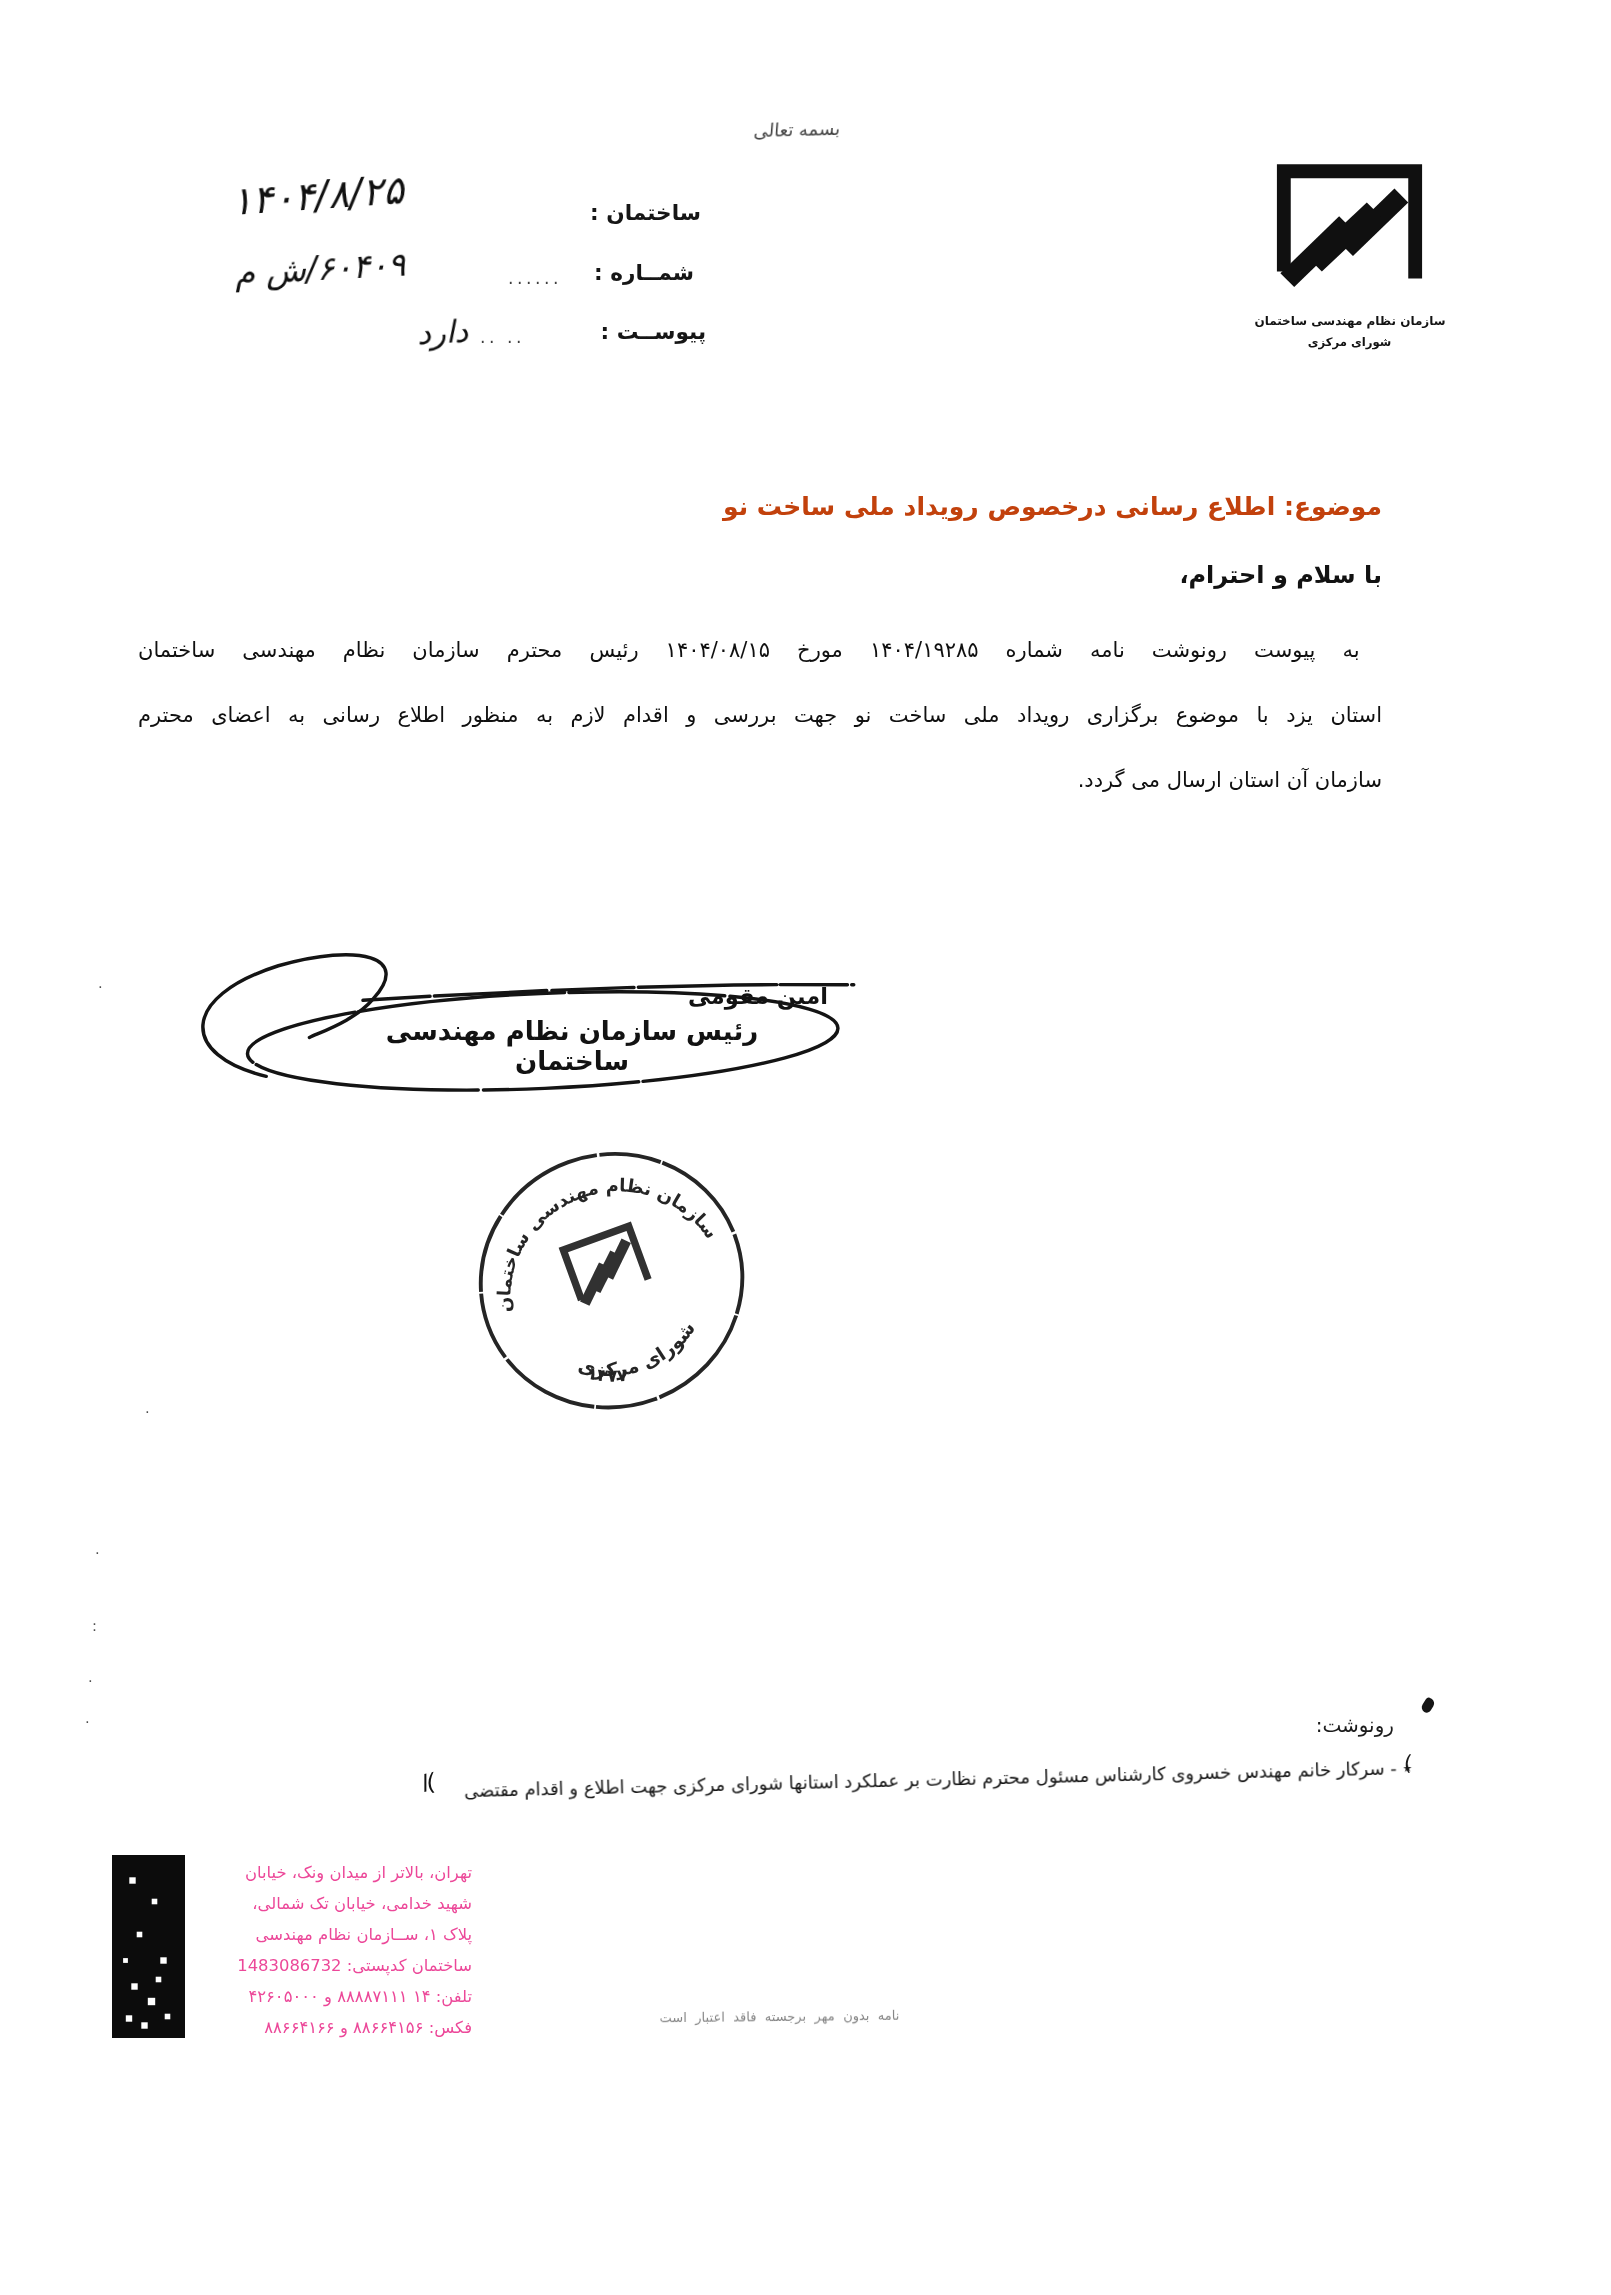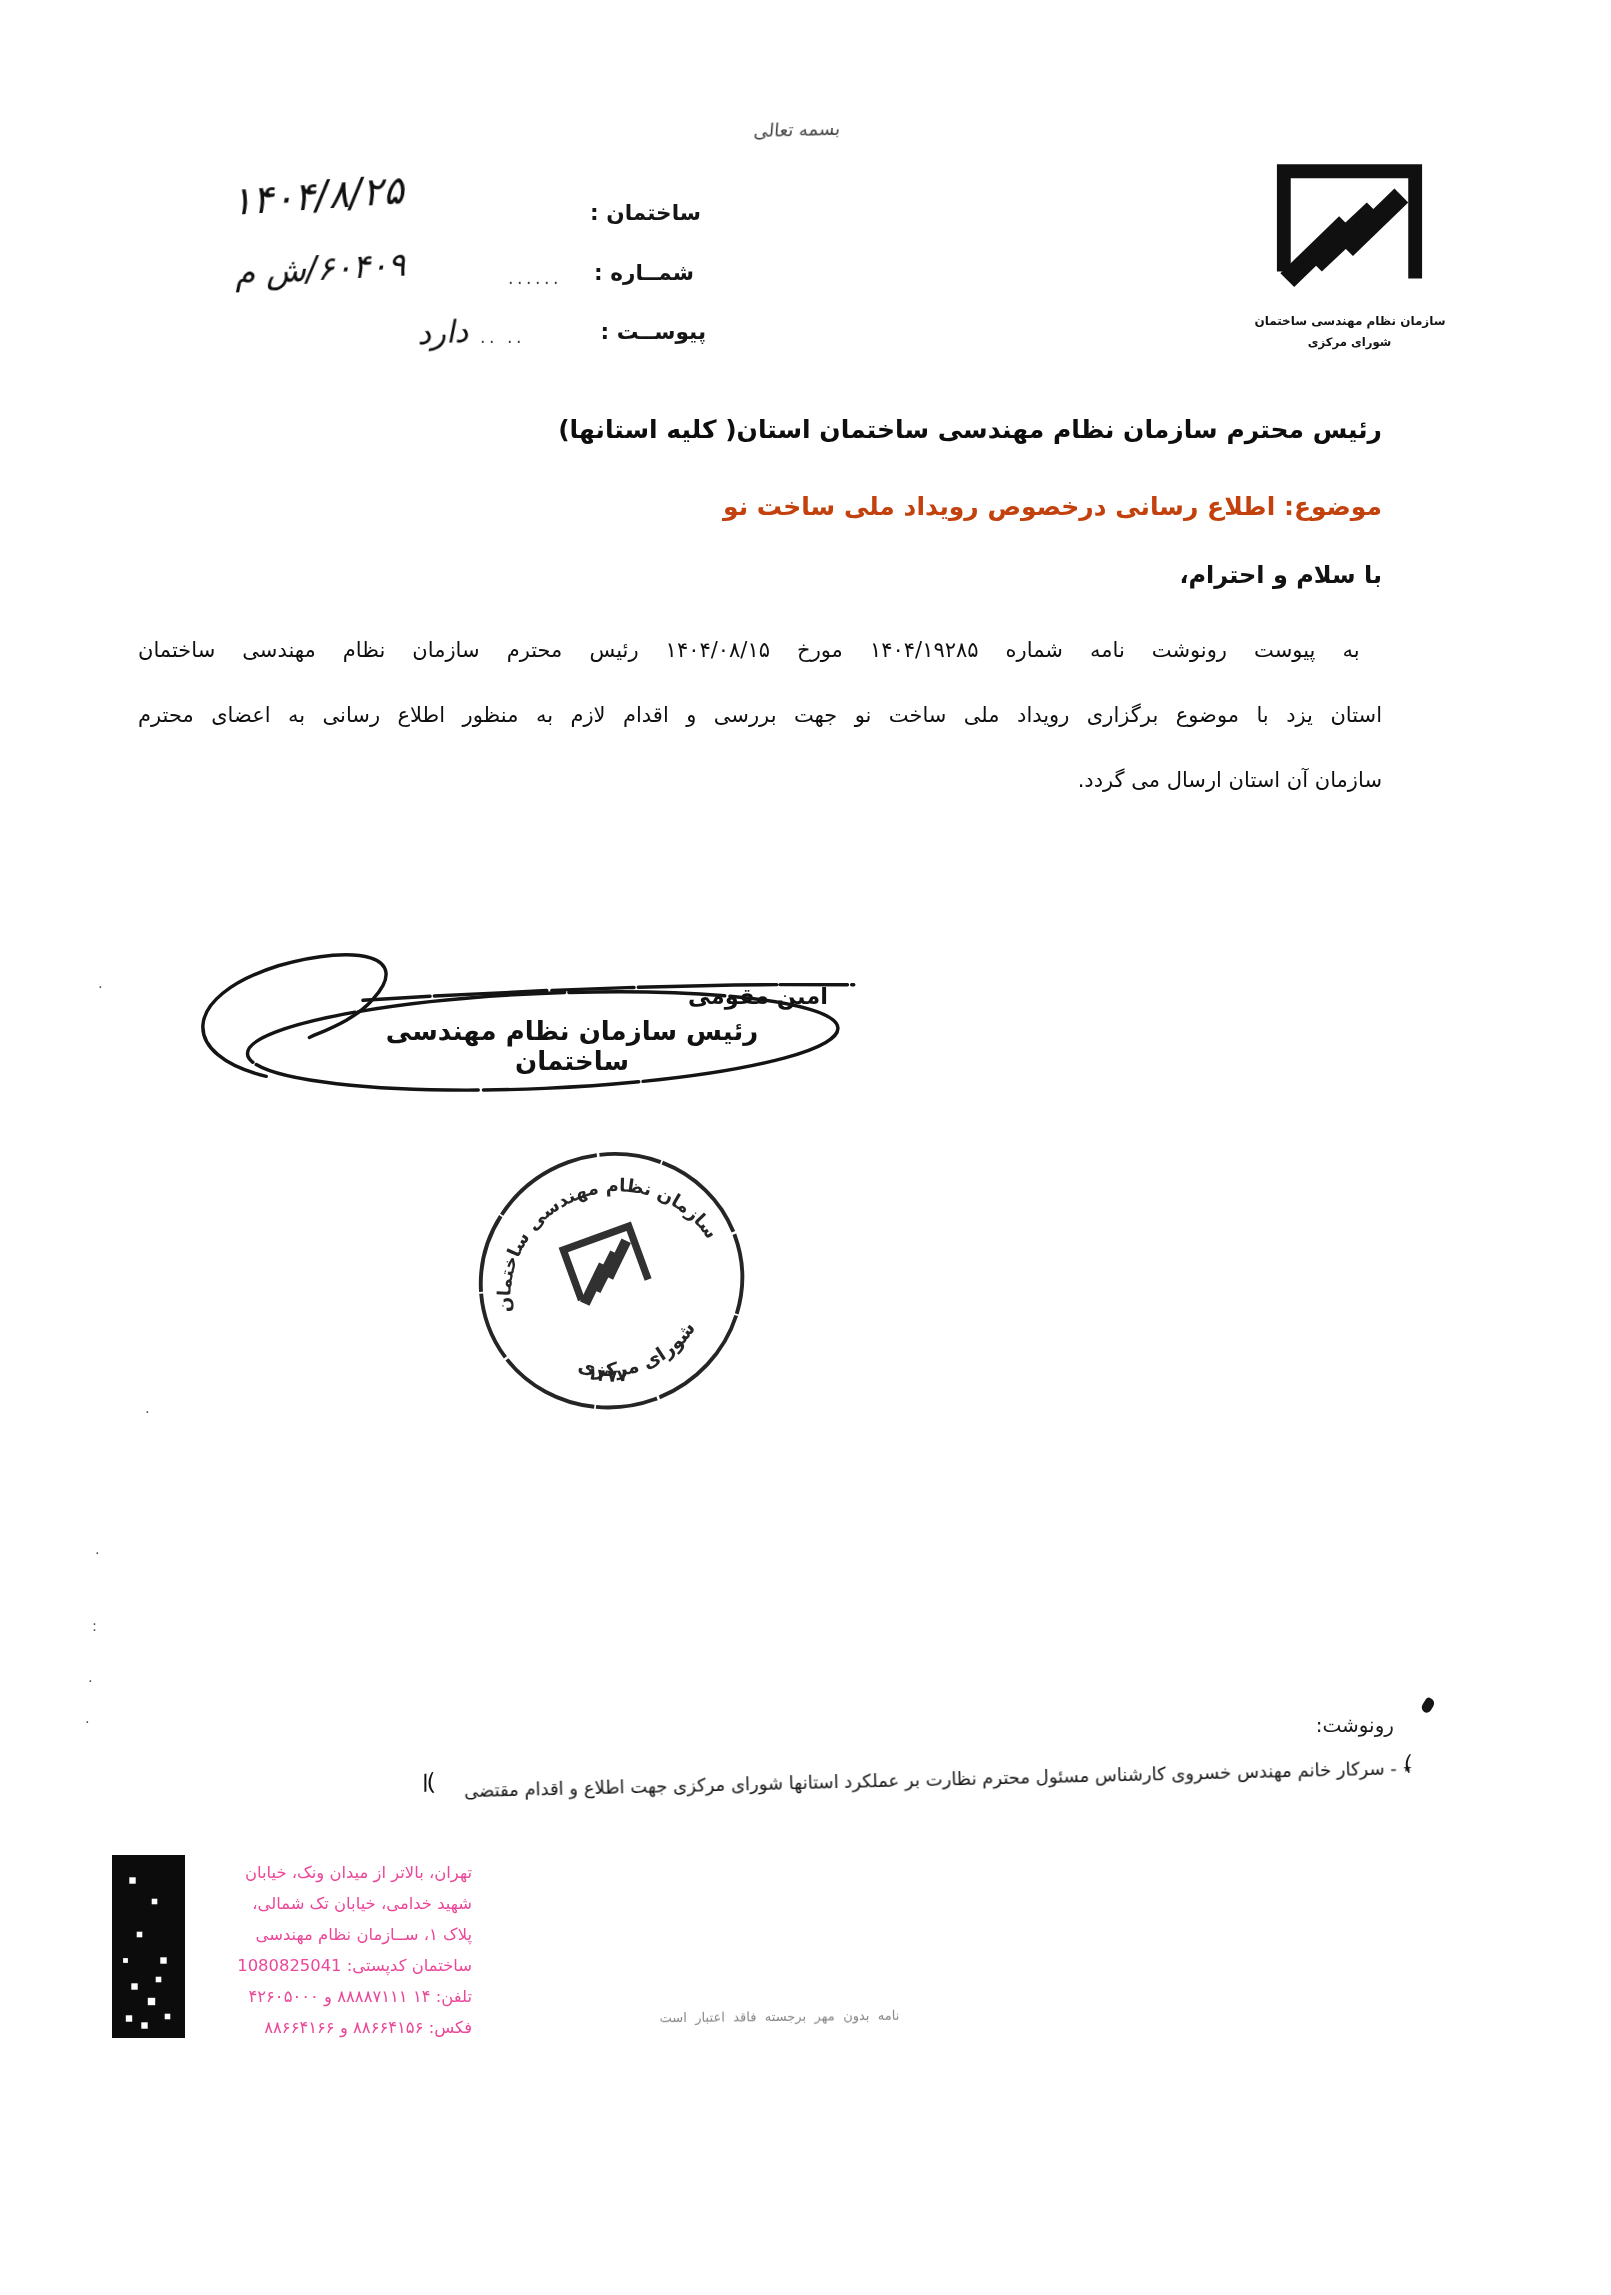--- a/index.html
+++ b/index.html
@@ -89,21 +89,20 @@
         <path d="M8 6 H92 V72 H84 V14 H16 V68 H8 Z"></path>
         <path d="M76 20 L84 28 L52 59 L44 51 Z"></path>
         <path d="M60 28 L68 36 L34 68 L26 60 Z"></path>
         <path d="M44 36 L52 44 L18 77 L10 69 Z"></path>
       </g>
     </svg>
   </div>
   <div class="abs org-name">سازمان نظام مهندسی ساختمان</div>
   <div class="abs council-name">شورای مرکزی</div>
 
-  <div class="abs recipient">رئیس محترم سازمان نظام مهندسی ساختمان استان( کلیه استانها)</div>
   <div class="abs subject">موضوع: اطلاع رسانی درخصوص رویداد ملی ساخت نو</div>
   <div class="abs salutation">با سلام و احترام،</div>
 
   <div class="abs body-par">
     <div class="body-line fill first">به پیوست رونوشت نامه شماره ۱۴۰۴/۱۹۲۸۵ مورخ ۱۴۰۴/۰۸/۱۵ رئیس محترم سازمان نظام مهندسی ساختمان</div>
     <div class="body-line fill">استان یزد با موضوع برگزاری رویداد ملی ساخت نو جهت بررسی و اقدام لازم به منظور اطلاع رسانی به اعضای محترم</div>
     <div class="body-line">سازمان آن استان ارسال می گردد.</div>
   </div>
 
   <div class="abs sig-name">امین مقومی</div>
@@ -148,20 +147,20 @@
   <div class="abs cc-line">٭ - سرکار خانم مهندس خسروی کارشناس مسئول محترم نظارت بر عملکرد استانها شورای مرکزی جهت اطلاع و اقدام مقتضی</div>
   <div class="abs cc-mark">ا(</div>
 
   <div class="abs barcode">
     <div class="speckles"></div>
   </div>
   <div class="abs address">
     <div>تهران، بالاتر از میدان ونک، خیابان</div>
     <div>شهید خدامی، خیابان تک شمالی،</div>
     <div>پلاک ۱، ســازمان نظام مهندسی</div>
-    <div>ساختمان کدپستی: 1080825041</div>
+    <div>ساختمان کدپستی: 1483086732</div>
     <div>تلفن: ۱۴ ۸۸۸۸۷۱۱۱ و ۴۲۶۰۵۰۰۰</div>
     <div>فکس: ۸۸۶۶۴۱۵۶ و ۸۸۶۶۴۱۶۶</div>
   </div>
   <div class="abs validity">نامه بدون مهر برجسته فاقد اعتبار است</div>
 
 </div>
 
 
 </body></html>

